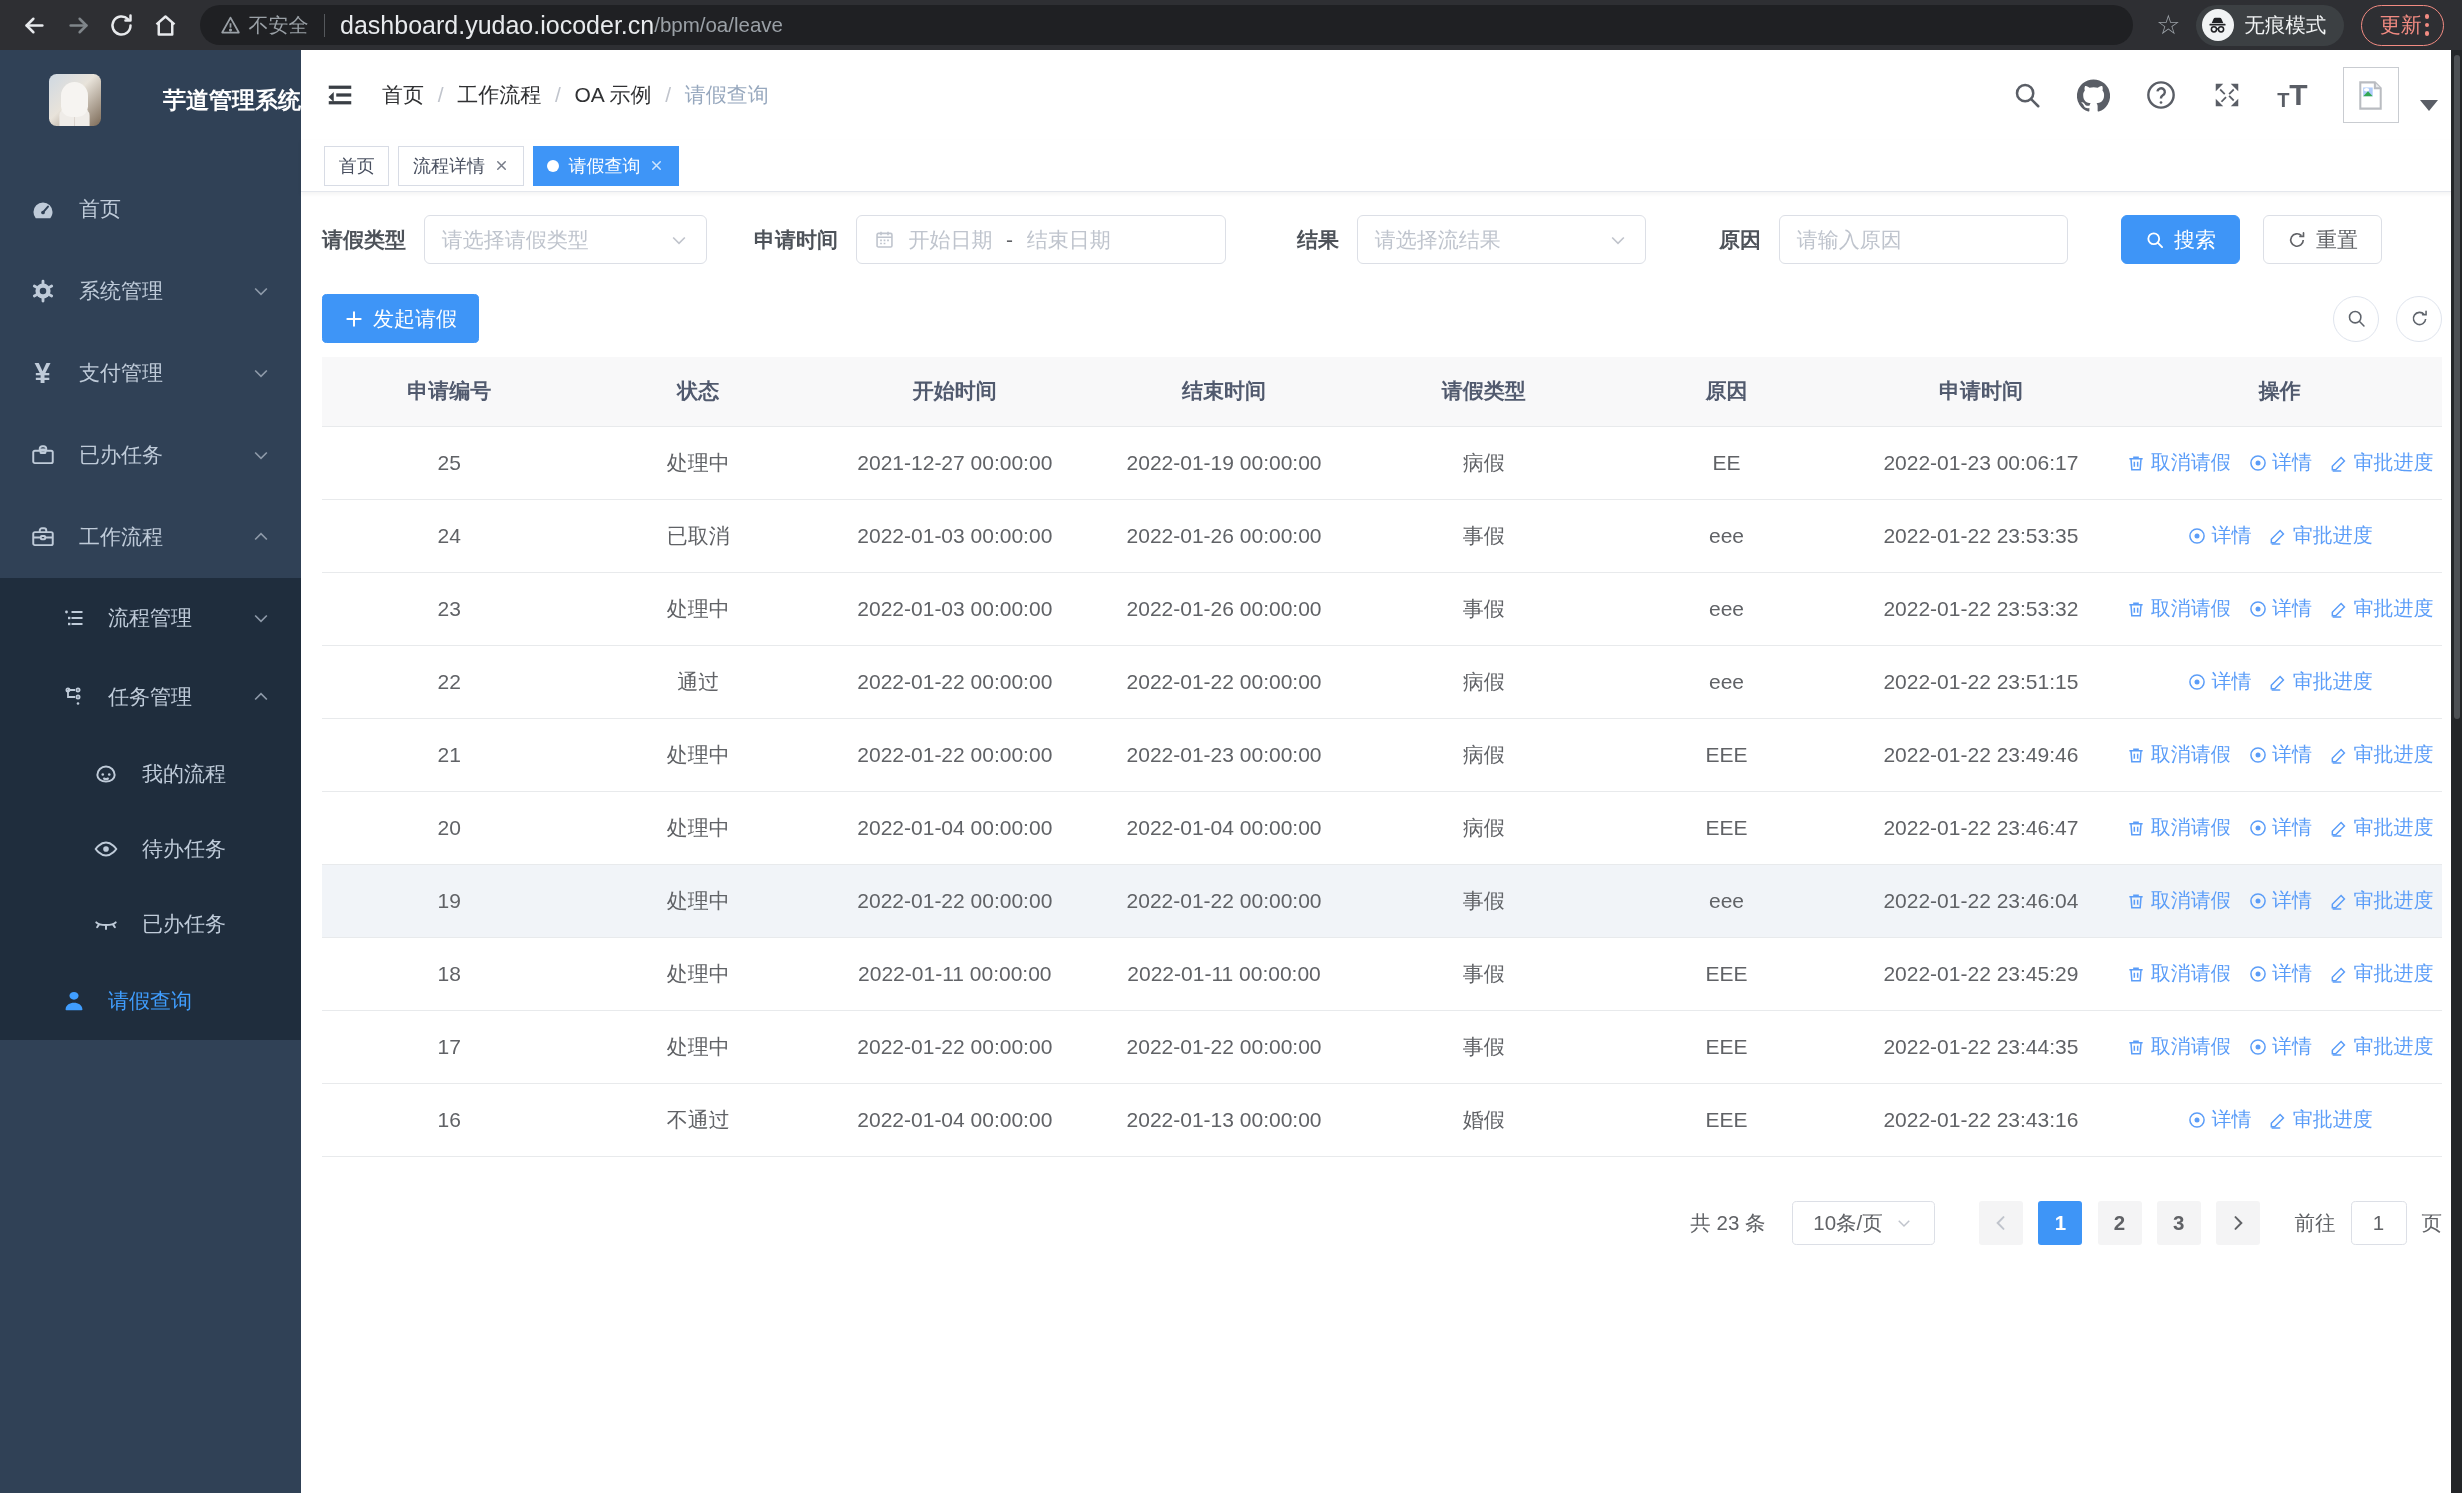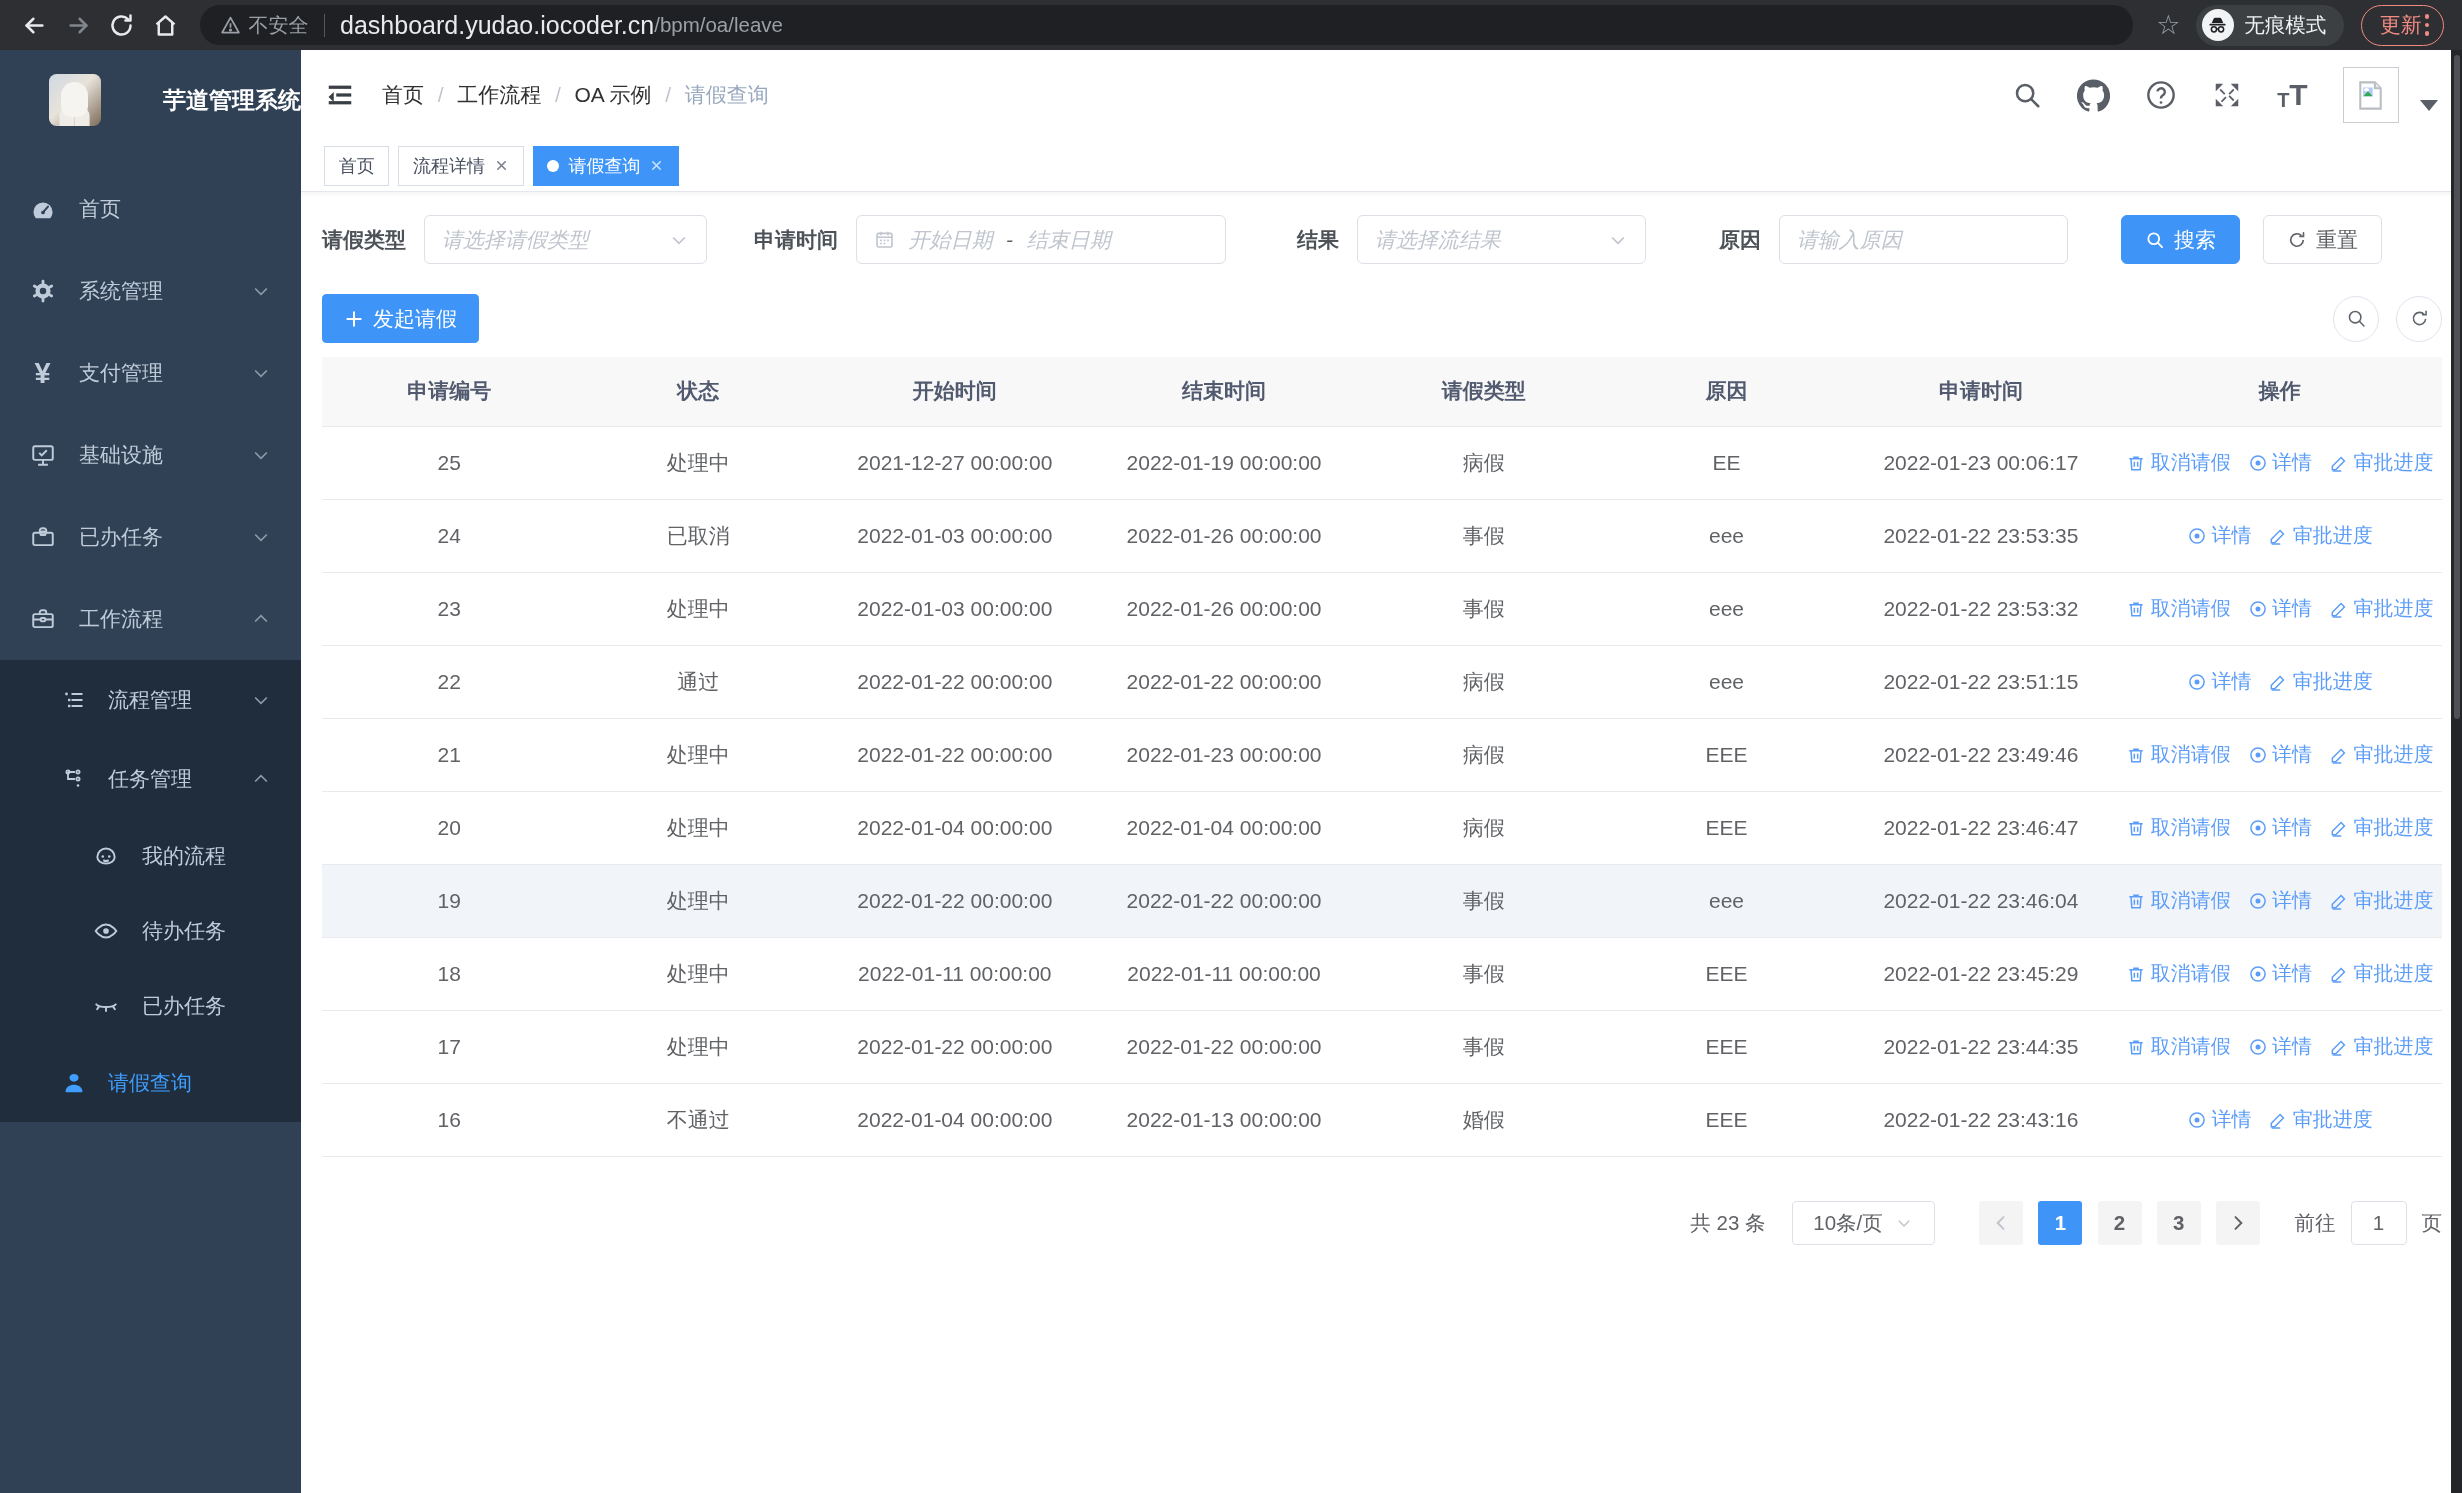--- a/index.html
+++ b/index.html
@@ -67,21 +67,21 @@
   .tag{ height:40px; border:1.5px solid #d8dce5; background:#fff; color:#495060; font-size:18px; display:flex; align-items:center; padding:0 13.7px; gap:9px; cursor:pointer;}
   .tag .dot{ width:12px; height:12px; border-radius:50%; background:#fff; display:none;}
   .tag.active{ background:#3e95f7; border-color:#3e95f7; color:#fff; }
   .tag.active .dot{ display:block; }
   .tag .x{ color:inherit; opacity:.75; }
 
   
   .content{ padding:23px 20px 0 21px; flex:1; }
   .filter-form{ display:flex; align-items:center; font-size:21px; }
   .f-label{ font-weight:700; color:#4d5259; white-space:nowrap; }
-  .ctl{ height:49px; border:1.5px solid #dcdfe6; border-radius:6px; background:#fff; display:flex; align-items:center; padding:0 16.7px; color:#bfc4cd; font-size:21px;font-style:italic; }
+  .ctl{ height:49px; border:1.5px solid #dcdfe6; border-radius:6px; background:#fff; display:flex; align-items:center; padding:0 16.7px; color:#bfc4cd; font-size:21px; }
   .ctl .chev{ margin-left:auto; color:#c0c4cc; }
   .sel1{ width:283px; margin-left:18px; }
   .sel2{ width:289px; margin-left:18px; }
   .daterange{ width:370px; margin-left:18px; gap:13.7px; }
   .daterange .sep{ color:#606266; }
   .inp{ width:289px; margin-left:18px; }
   .gap1{ margin-left:47px; } .gap2{ margin-left:71px; } .gap3{ margin-left:73px; }
   .btn{ height:49px; display:flex; align-items:center; gap:9px; font-size:21px; border-radius:6px; padding:0 23px; cursor:pointer; white-space:nowrap;}
   .btn-primary{ background:#3e95f7; color:#fff; border:1.5px solid #3e95f7; }
   .btn-plain{ background:#fff; color:#606266; border:1.5px solid #dcdfe6; }
@@ -229,35 +229,20 @@
         <span class="ml">支付管理</span>
         <span class="chev">
             <svg width="20" height="20" viewBox="0 0 24 24" fill="none" stroke="currentColor" stroke-width="2">
               <path d="M5 9l7 7 7-7"></path>
             </svg>
           </span>
       </div>
       <div class="m-item">
         <span class="mi">
           <svg width="26" height="26" viewBox="0 0 24 24" fill="none" stroke="currentColor" stroke-width="1.8">
-              <rect x="3" y="4" width="18" height="12.5" rx="1.5"></rect>
-              <path d="M12 16.5V21M7.5 21h9"></path>
-              <path d="M8.5 10l2.3 2.3L15.5 7.6"></path>
-            </svg>
-        </span>
-        <span class="ml">基础设施</span>
-        <span class="chev">
-            <svg width="20" height="20" viewBox="0 0 24 24" fill="none" stroke="currentColor" stroke-width="2">
-              <path d="M5 9l7 7 7-7"></path>
-            </svg>
-          </span>
-      </div>
-      <div class="m-item">
-        <span class="mi">
-          <svg width="26" height="26" viewBox="0 0 24 24" fill="none" stroke="currentColor" stroke-width="1.8">
               <rect x="3" y="8" width="18" height="11.5" rx="1.5"></rect>
               <path d="M9 8V6.2A2.2 2.2 0 0 1 11.2 4h1.6A2.2 2.2 0 0 1 15 6.2V8"></path>
               <rect x="9.7" y="6.8" width="4.6" height="3.4" rx=".8"></rect>
             </svg>
         </span>
         <span class="ml">已办任务</span>
         <span class="chev">
             <svg width="20" height="20" viewBox="0 0 24 24" fill="none" stroke="currentColor" stroke-width="2">
               <path d="M5 9l7 7 7-7"></path>
             </svg>

